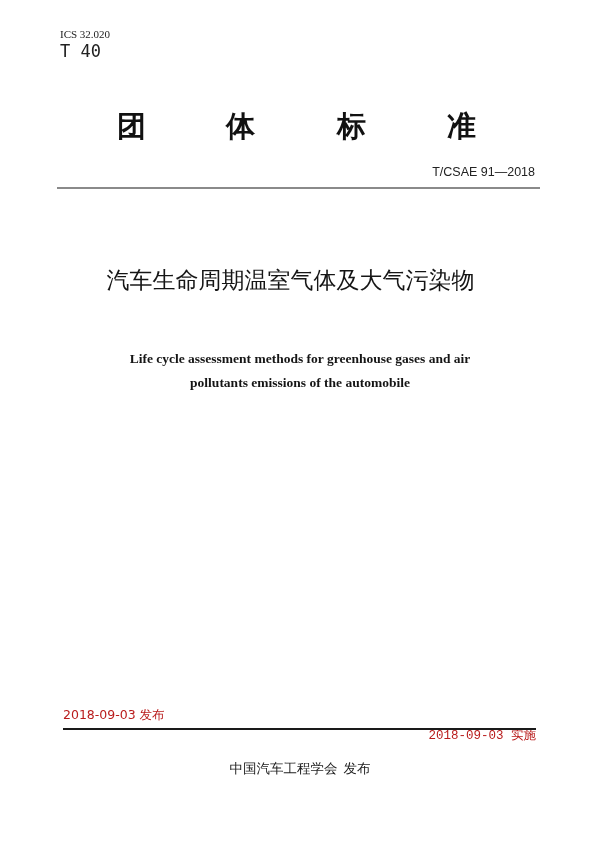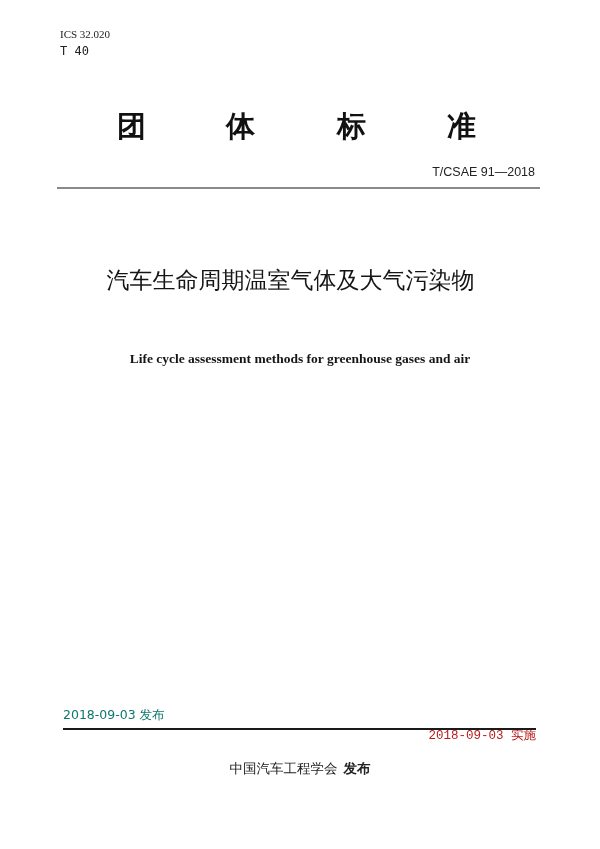--- a/index.html
+++ b/index.html
@@ -19,21 +19,21 @@
     .ics {
       left: 60px; top: 27px;
       font-family: Liberation Serif, serif;
       font-size: 11px;
       line-height: 14px;
       color: #222;
     }
     .cls {
       left: 60px; top: 44px;
       font-family: "DejaVu Sans Mono", monospace;
-      font-size: 12px;
+      font-size: 17px;
       line-height: 14px;
       color: #222;
     }
     .std-type {
       left: 0; width: 600px; top: 108px;
       height: 40px;
     }
     .std-type span {
       position: absolute;
       top: 0;
@@ -70,21 +70,21 @@
       font-weight: bold;
       font-size: 13.5px;
       line-height: 24px;
       color: #151515;
     }
     .pub-date {
       left: 63px; top: 707px;
       font-family: "DejaVu Sans", sans-serif;
       font-size: 12.5px;
       line-height: 16px;
-      color: #0f766e;
+      color: #b91c1c;
     }
     .impl-date {
       right: 64px; top: 728px;
       font-family: Liberation Mono, monospace;
       font-size: 12.5px;
       line-height: 16px;
       color: #b91c1c;
     }
     .rule-bottom {
       left: 63px; top: 728px;
@@ -94,21 +94,21 @@
     .publisher {
       left: 0; width: 600px; top: 759px;
       text-align: center;
       font-family: "DejaVu Serif", serif;
       font-size: 13.5px;
       line-height: 18px;
       color: #222;
     }
     .publisher .pub-label {
       font-family: "DejaVu Sans", sans-serif;
-      font-weight: bold;
+      font-weight: normal;
       margin-left: 6px;
       margin-top: 45px;
     }
   </style>
 </head>
 <body>
 
 <div class="abs ics">ICS 32.020</div>
 <div class="abs cls">T 40</div>
 
@@ -122,20 +122,21 @@
 <div class="abs std-no">T/CSAE 91—2018</div>
 
 <div class="abs rule-top"></div>
 
 <div class="abs title-cn">
   <div>汽车生命周期温室气体及大气污染物</div>
 </div>
 
 <div class="abs title-en">
   <div>Life cycle assessment methods for greenhouse gases and air</div>
+  <div>pollutants emissions of the automobile</div>
 </div>
 
 <div class="abs pub-date">2018-09-03 发布</div>
 <div class="abs impl-date">2018-09-03 实施</div>
 
 <div class="abs rule-bottom"></div>
 
 <div class="abs publisher">
   <span>中国汽车工程学会</span><span class="pub-label">发布</span>
 </div>

